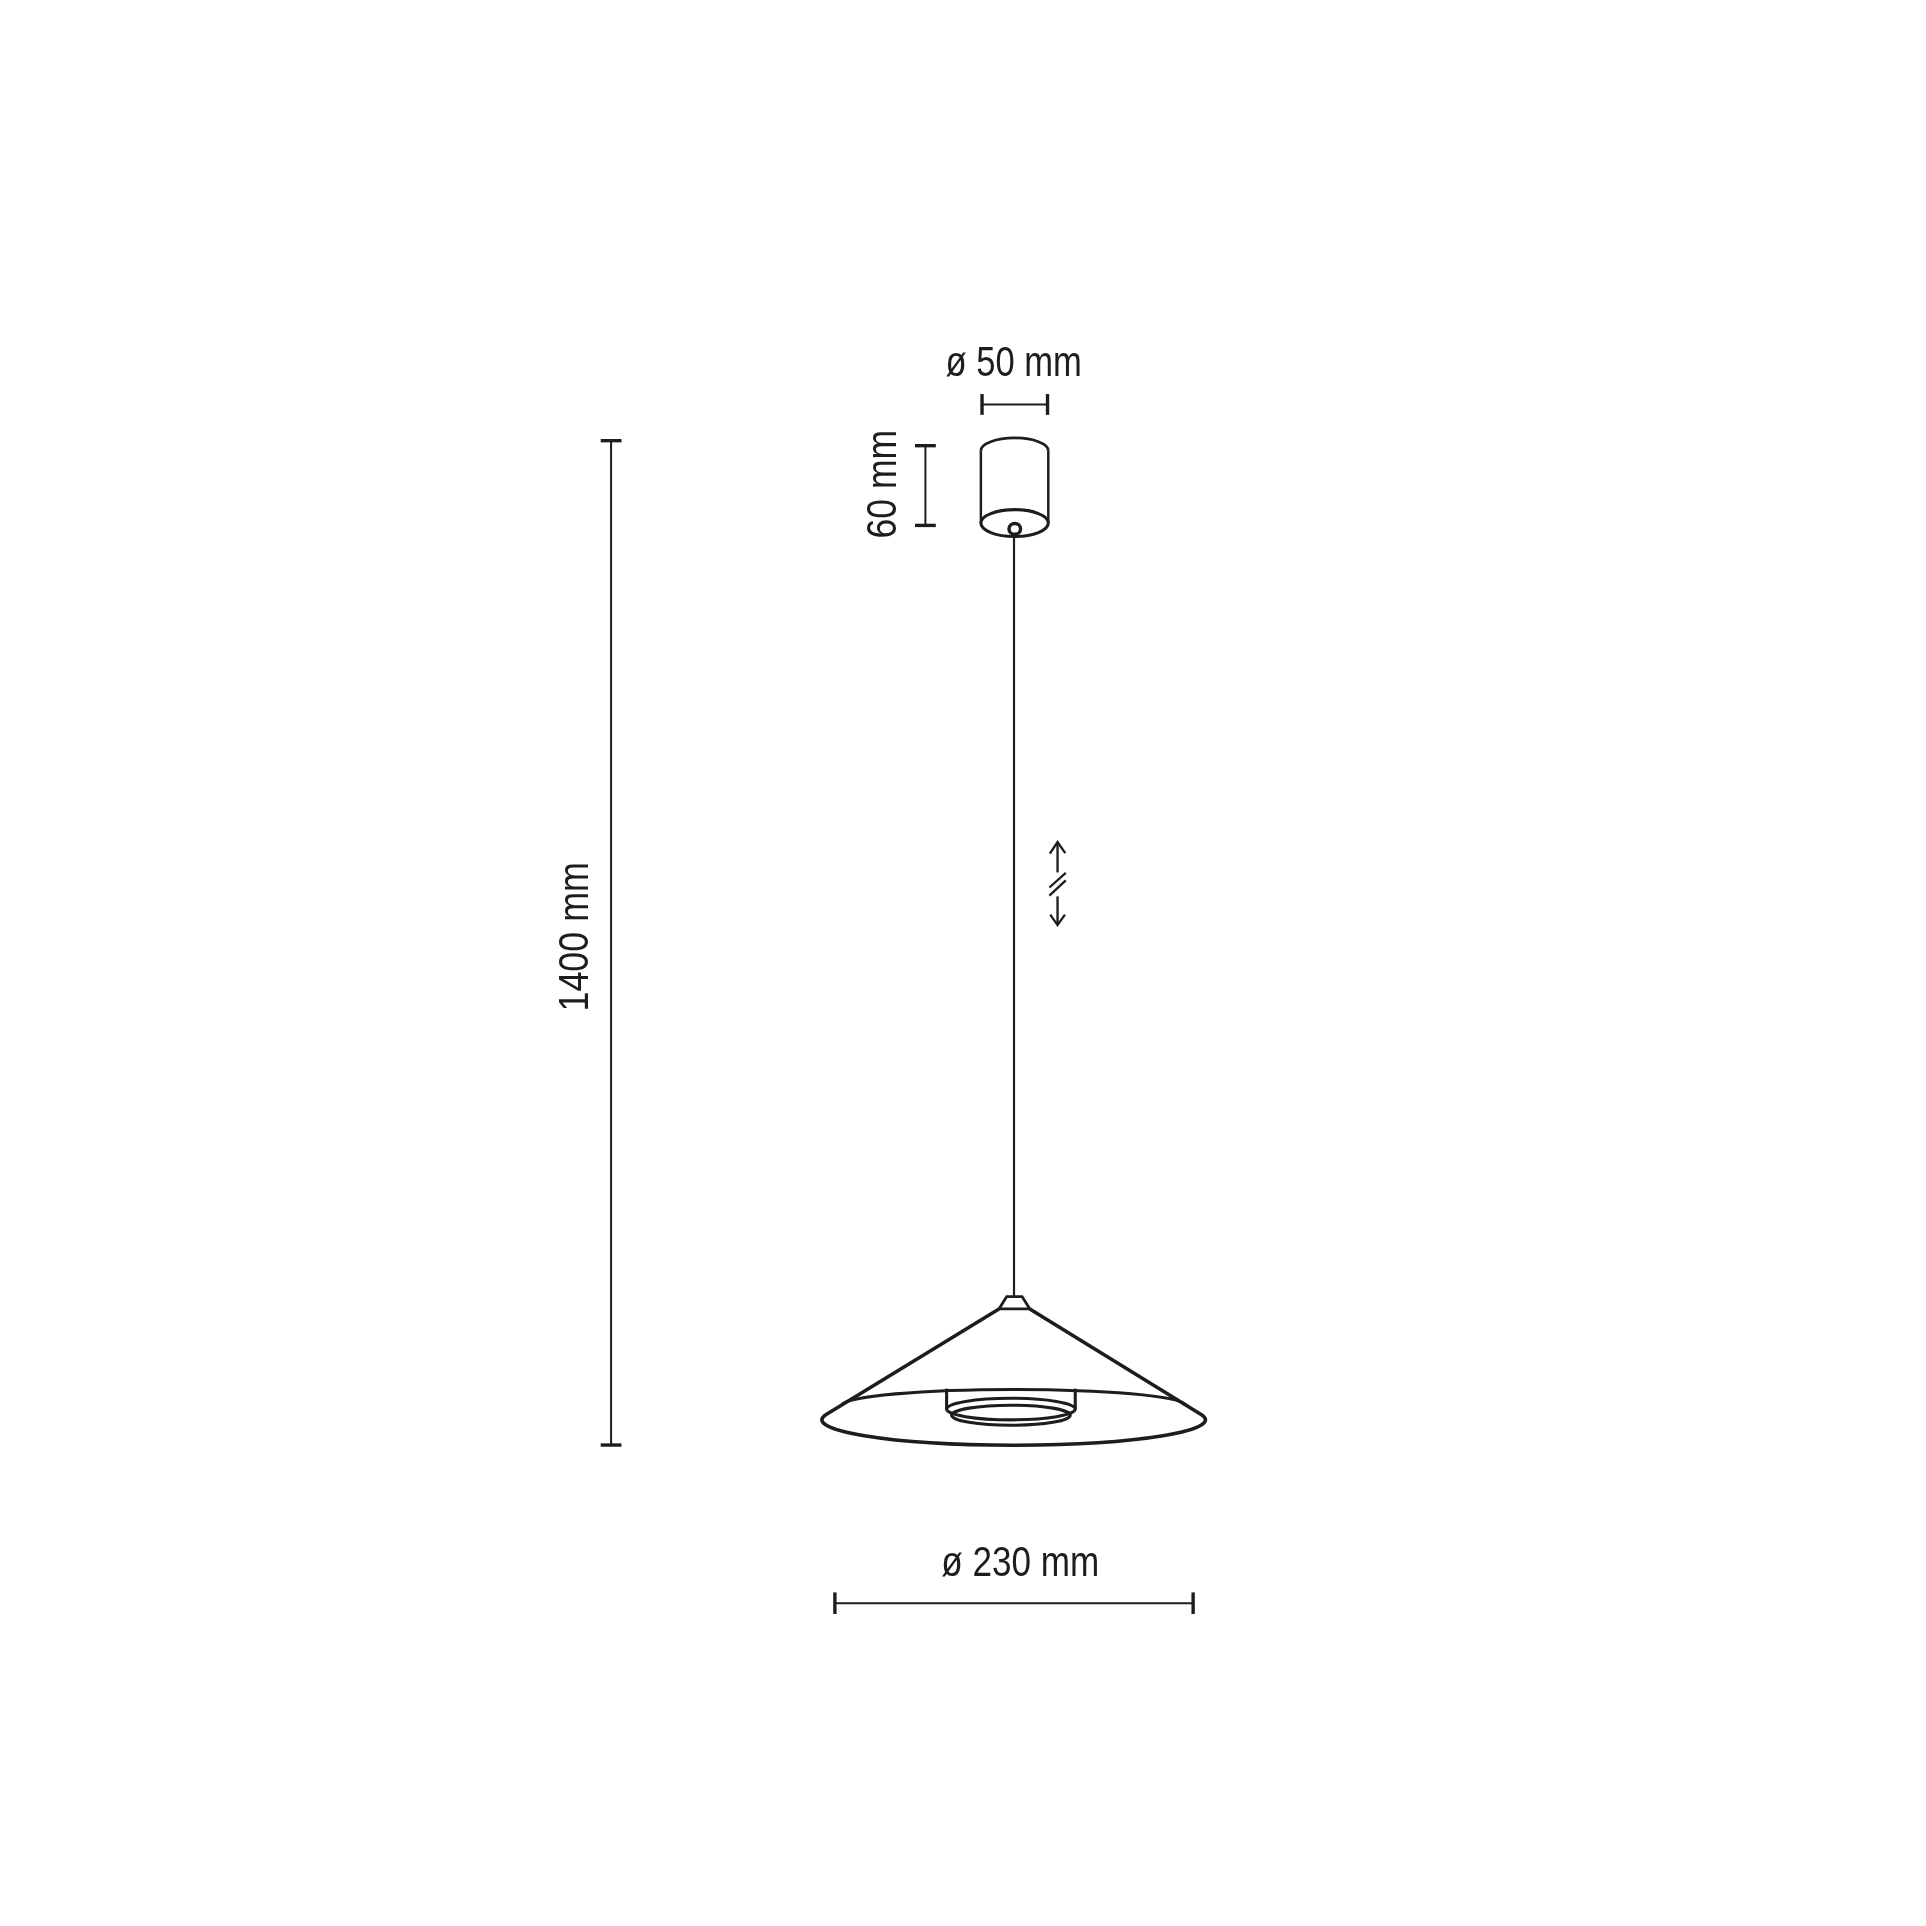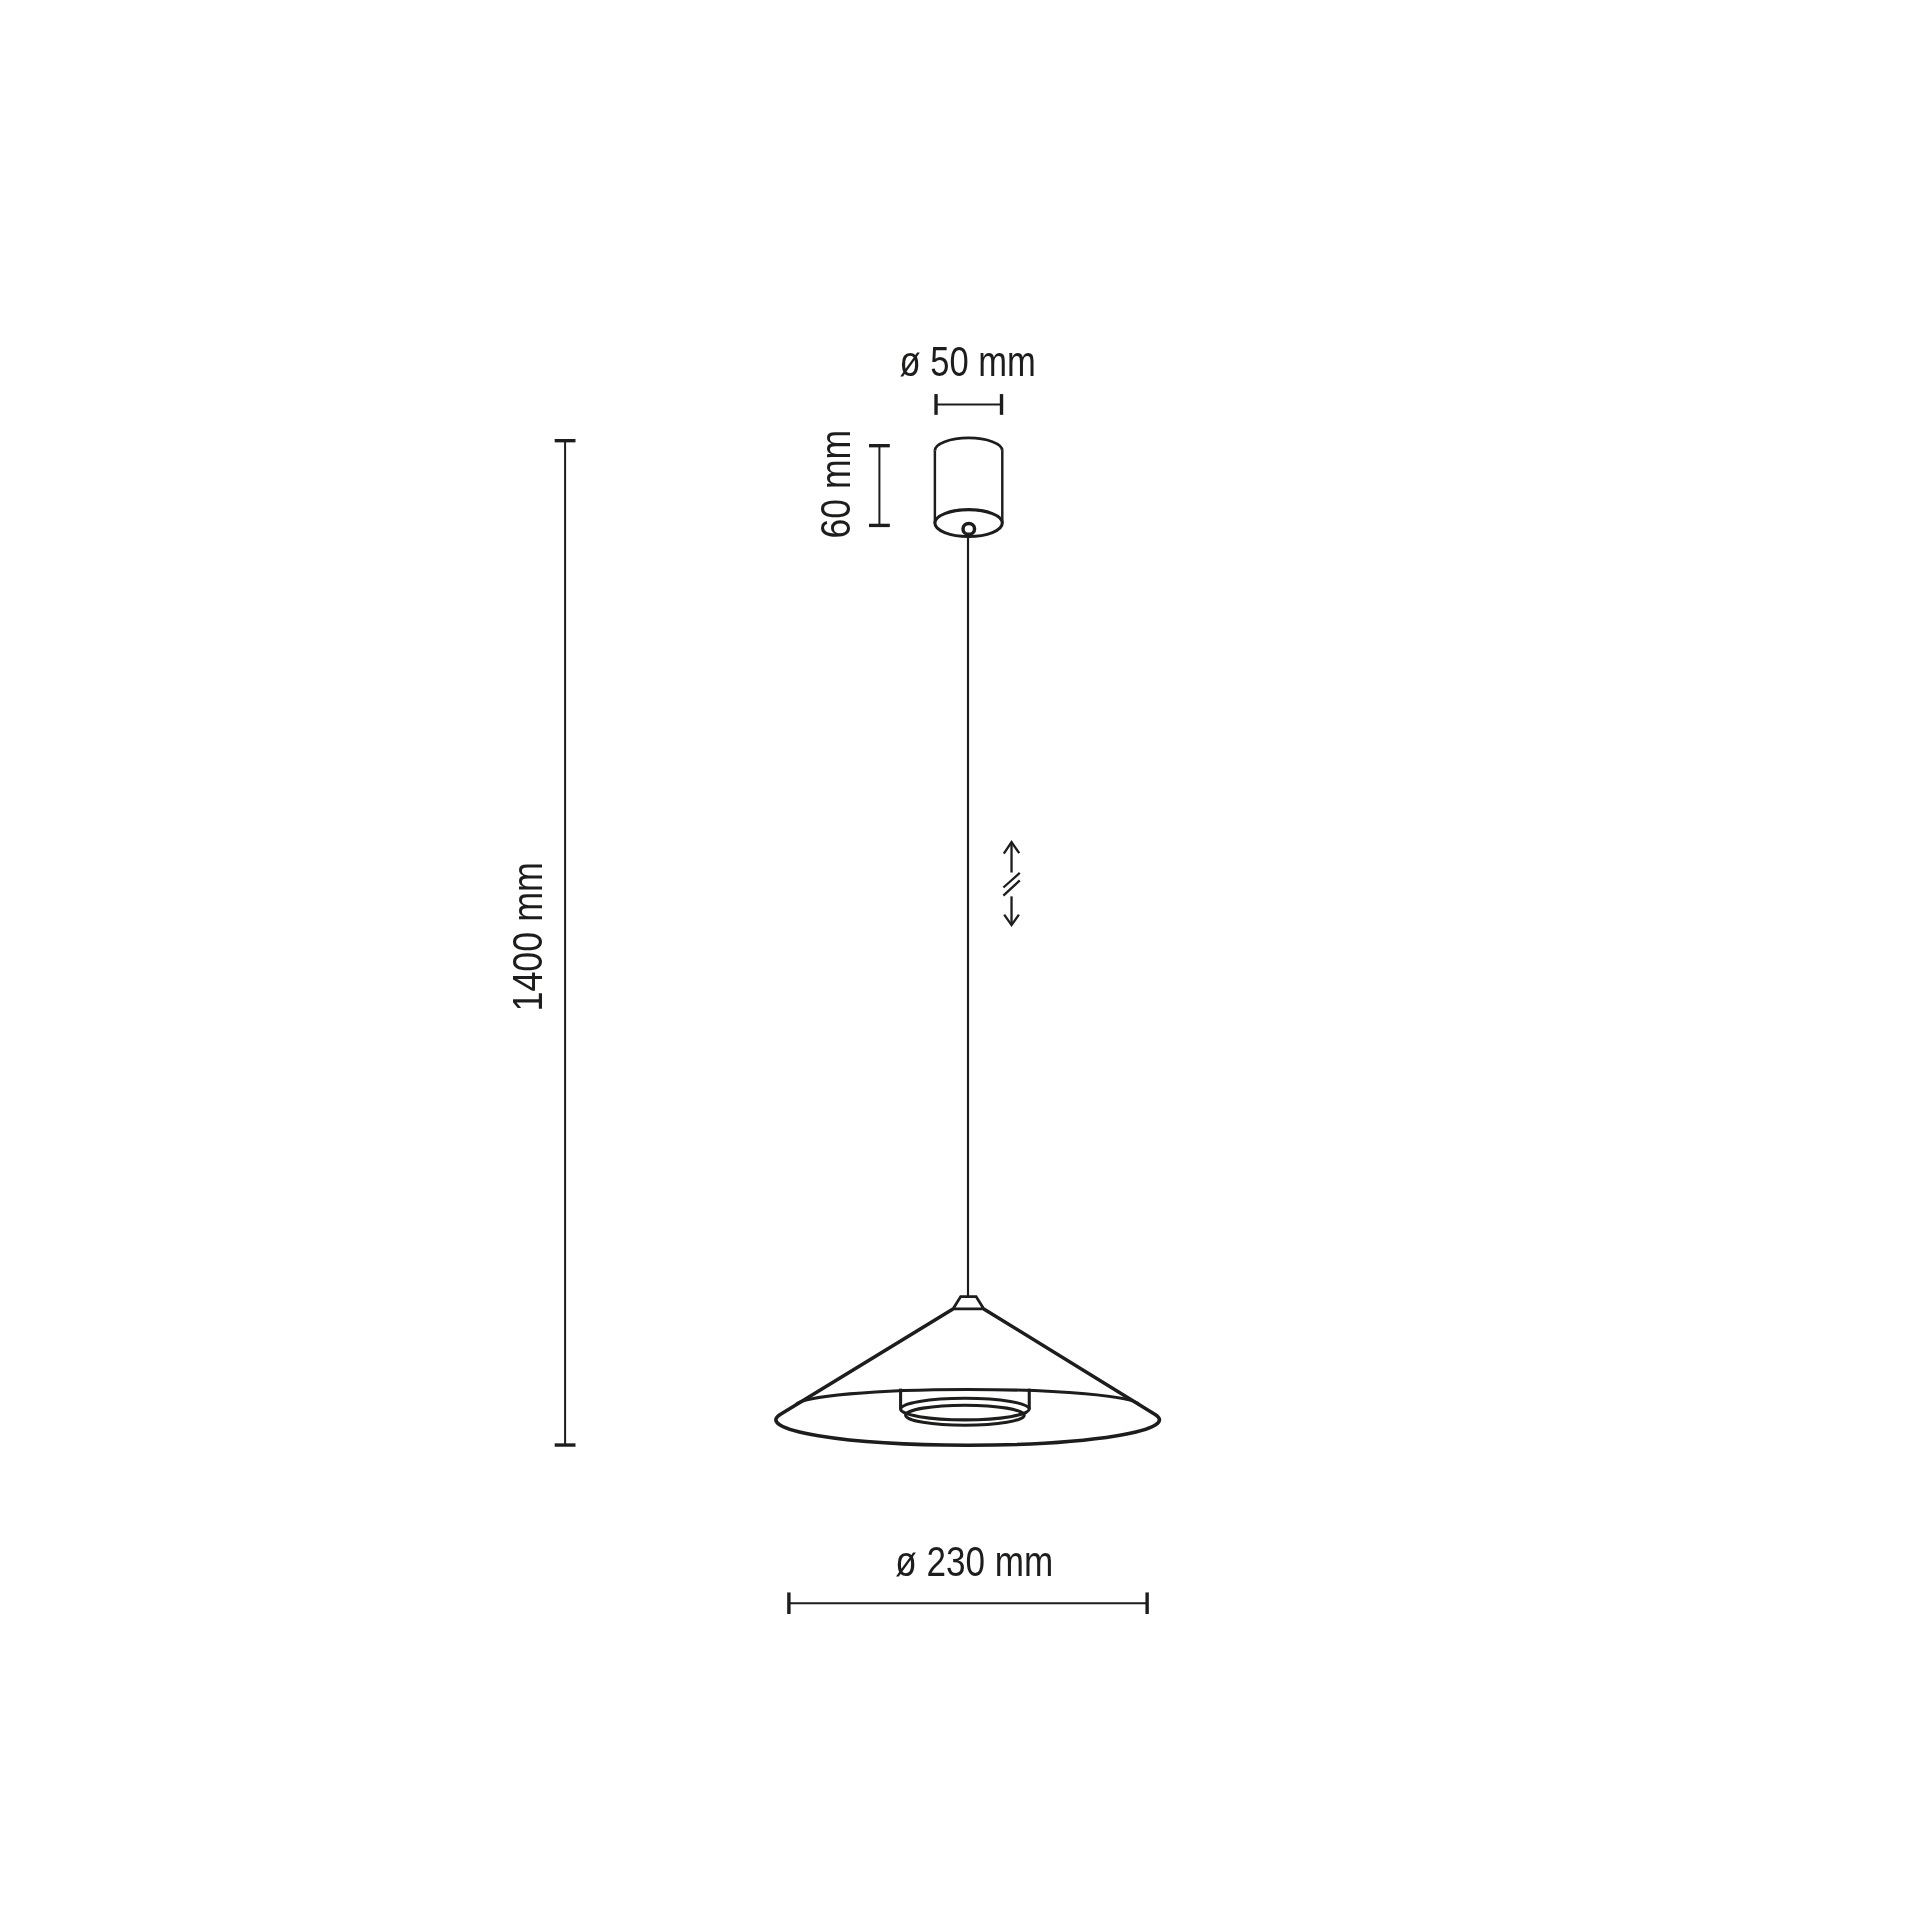--- a/index.html
+++ b/index.html
@@ -1,16 +1,16 @@
 <!DOCTYPE html>
 <html style="font-size:12.3px"><head>
 <meta charset="utf-8">
 <style>
   html,body{margin:0;padding:0;background:#ffffff;}
-  .page{width:1864px;height:1926px;position:relative;background:#7dd3fc;}
+  .page{width:1864px;height:1926px;position:relative;background:#7dd3fc;margin-left:46px;}
   svg{position:absolute;top:0;left:0;}
   text{font-family:"Liberation Sans", sans-serif;fill:#1d1d1b;}
 </style>
 </head>
 <body>
 <div class="page">
 <svg width="1926" height="1926" viewBox="0 0 2500 2500" fill="none" stroke-linecap="butt">
 
   <rect x="0" y="0" width="2500" height="2500" fill="#ffffff" stroke="none"></rect>
 

